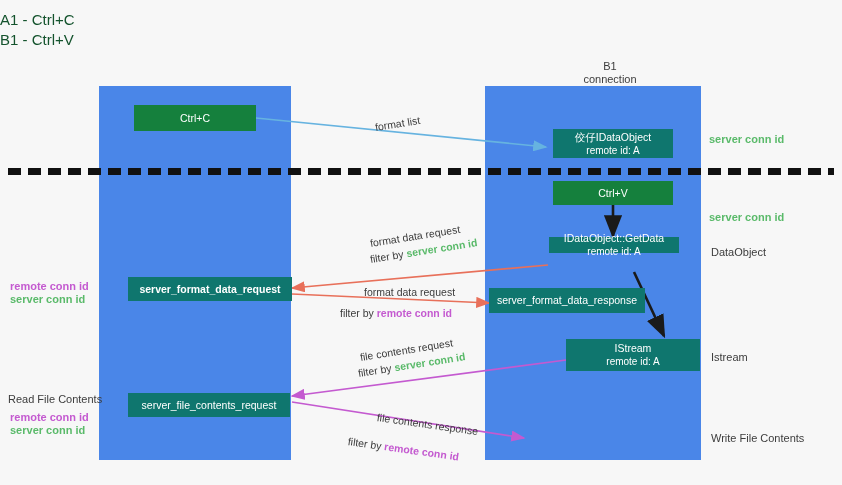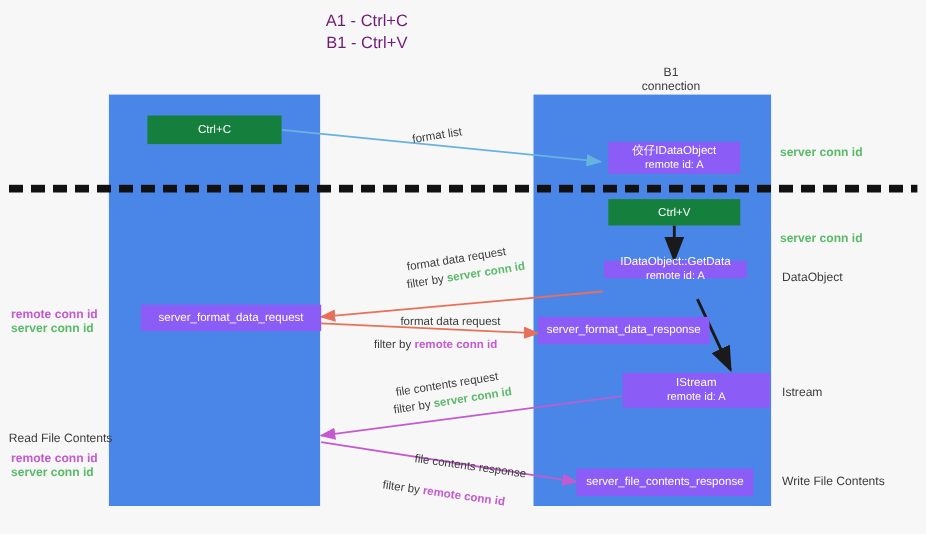--- a/index.html
+++ b/index.html
@@ -8,21 +8,21 @@
     background:#f7f7f7;
     font-family:"Liberation Sans","DejaVu Sans",sans-serif;
     overflow:hidden;
     position:relative;
   }
   #stage{position:absolute;left:0;top:0;width:842px;height:485px;}
 
   
   .title{
     position:absolute;left:0;top:10px;width:667px;
-    text-align:center;font-size:15px;line-height:20px;color:#701a75;
+    font-size:15px;line-height:20px;color:#14532d;
   }
 
   
   .lane-head{
     position:absolute;text-align:center;font-size:11px;
     line-height:13px;color:#3c3c3c;width:200px;
   }
   .lane-head .ln1{display:block;}
   .lane-head .ln2{display:block;}
 
@@ -32,21 +32,21 @@
   }
 
   
   .box{
     position:absolute;box-sizing:border-box;
     display:flex;flex-direction:column;align-items:center;justify-content:center;
     font-size:10.5px;color:#ffffff;text-align:center;line-height:13px;
     padding:2px 4px;
   }
   .box.green{background:#15803d;}
-  .box.orange{background:#8b5cf6;}
+  .box.orange{background:#0f766e;}
   .box .l2{font-size:10px;}
 
   
   .slabel{
     position:absolute;font-size:11px;line-height:14px;color:#3c3c3c;
     white-space:nowrap;
   }
   .green-t{color:#5aba6a;font-weight:bold;}
   .magenta-t{color:#c45ad0;font-weight:bold;}
 
@@ -114,24 +114,27 @@
 
     <line x1="566" y1="360" x2="292" y2="396" stroke="#c45ad0" stroke-width="1.6" marker-end="url(#ah-mag)"></line>
 
     <line x1="292" y1="402" x2="524" y2="438" stroke="#c45ad0" stroke-width="1.6" marker-end="url(#ah-mag)"></line>
   </svg>
 
   <div class="box green" style="left:134px;top:105px;width:122px;height:26px;">
     <span>Ctrl+C</span>
   </div>
 
-  <div class="box orange" style="left:128px;top:277px;width:164px;height:24px;">
+  <div class="box orange" style="left:128px;top:277px;width:164px;height:24px;font-weight:bold;">
     <span>server_format_data_request</span>
   </div>
 
+  <div class="box orange" style="left:128px;top:393px;width:162px;height:24px;">
+    <span>server_file_contents_request</span>
+  </div>
 
   <div class="box orange" style="left:553px;top:129px;width:120px;height:29px;">
     <span>佼仔IDataObject</span>
     <span class="l2">remote id: A</span>
   </div>
 
   <div class="box green" style="left:553px;top:181px;width:120px;height:24px;">
     <span>Ctrl+V</span>
   </div>
 
@@ -142,23 +145,20 @@
 
   <div class="box orange" style="left:489px;top:288px;width:156px;height:25px;">
     <span>server_format_data_response</span>
   </div>
 
   <div class="box orange" style="left:566px;top:339px;width:134px;height:32px;">
     <span>IStream</span>
     <span class="l2">remote id: A</span>
   </div>
 
-  <div class="box orange" style="left:524px;top:426px;width:161px;height:25px;">
-    <span>server_file_contents_response</span>
-  </div>
 
   <div class="dashed"></div>
 
   <div class="anno rot-up" style="left:375px;top:120px;">format list</div>
 
   <div class="anno rot-up" style="left:370px;top:236px;">format data request</div>
   <div class="anno rot-up" style="left:370px;top:252px;">
     <span>filter by </span><span class="green-t">server conn id</span>
   </div>
 

